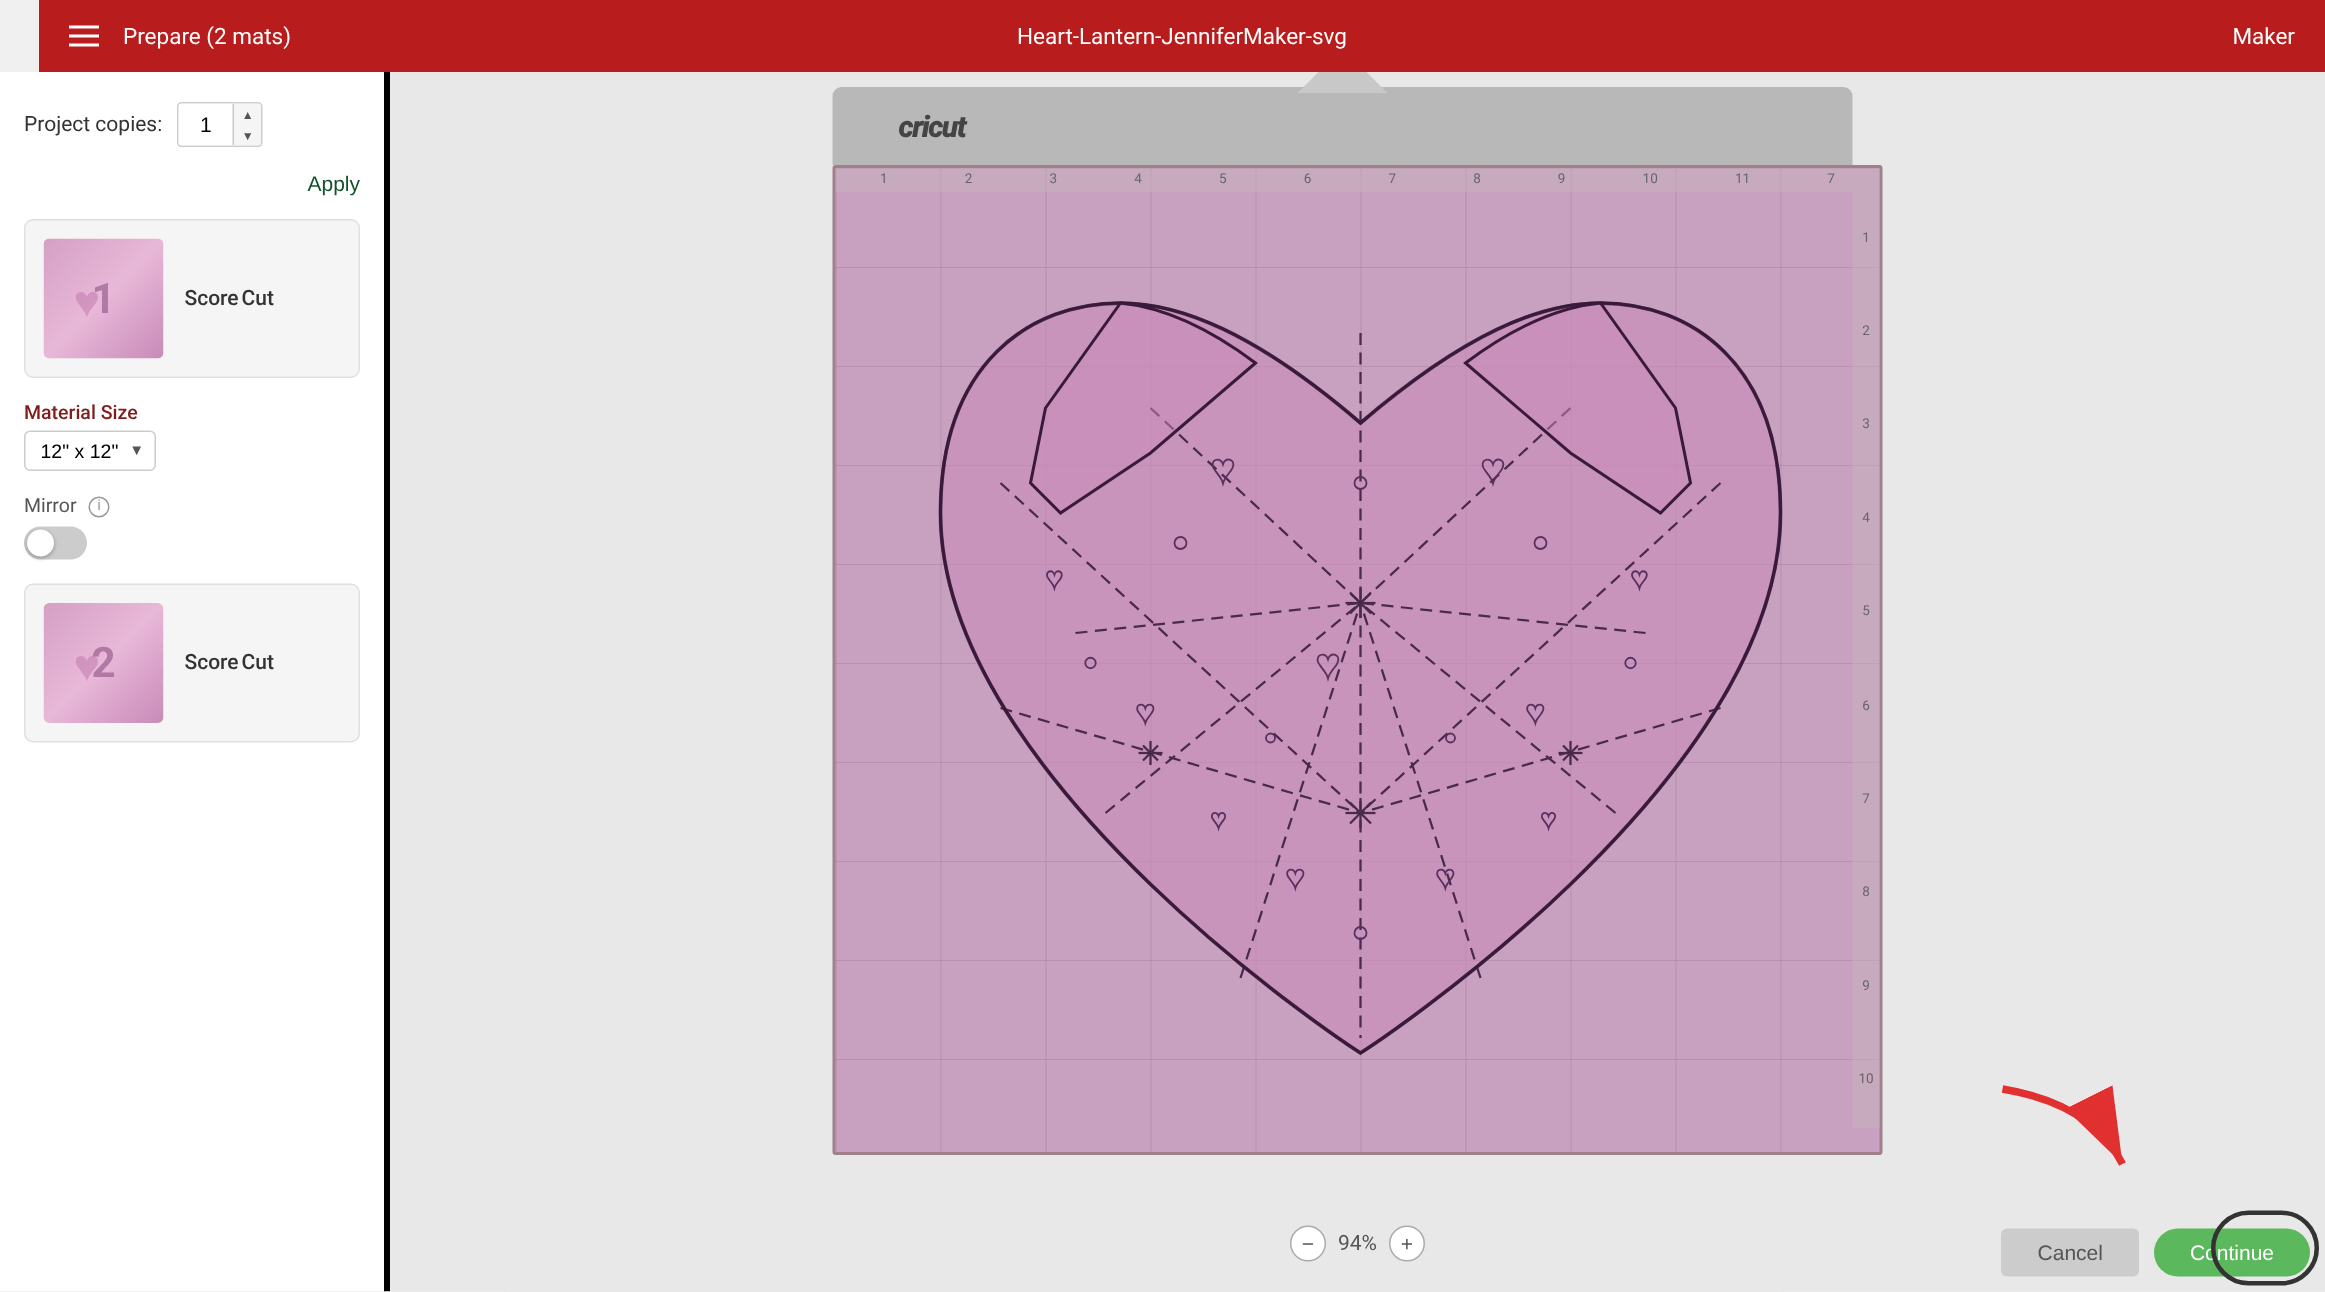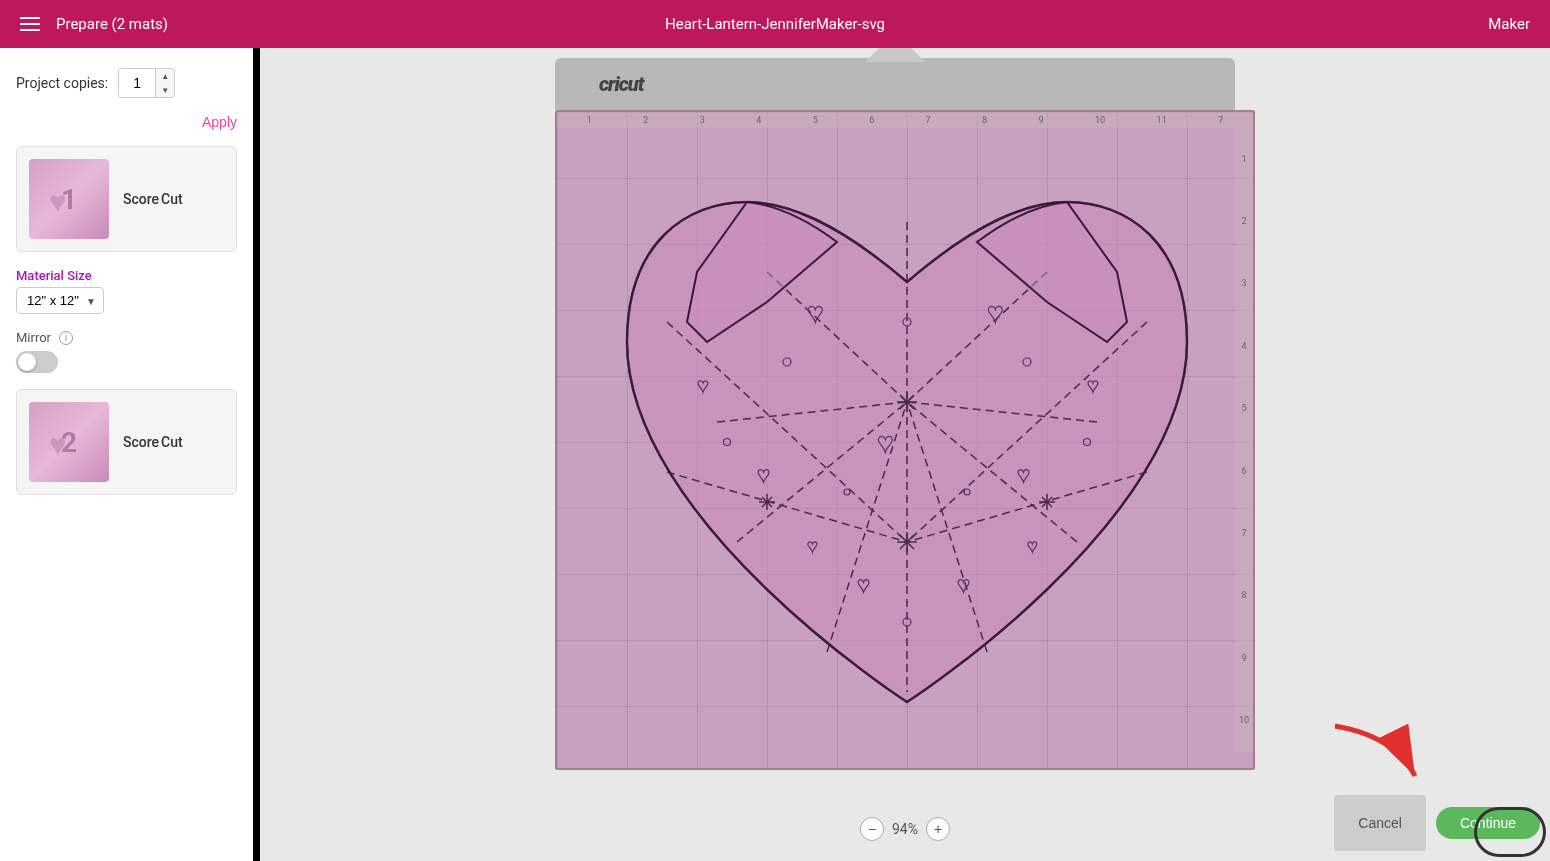--- a/index.html
+++ b/index.html
@@ -7,29 +7,30 @@
       font-family: -apple-system, BlinkMacSystemFont, 'Segoe UI', Roboto, sans-serif;
       background: #f0f0f0;
       width: 1550px;
       height: 861px;
       overflow: hidden;
       position: relative;
     }
 
     
     .header {
-      background: #be185d;
+      background: #b91c1c;
       color: white;
       height: 48px;
       display: flex;
       align-items: center;
       padding: 0 20px;
       justify-content: space-between;
       position: relative;
       z-index: 10;
+      margin-left: 26px;
     }
     .header-left {
       display: flex;
       align-items: center;
       gap: 16px;
     }
     .hamburger-icon {
       display: flex;
       flex-direction: column;
       gap: 4px;
@@ -61,21 +62,21 @@
     .main-layout {
       display: flex;
       height: calc(861px - 48px);
     }
 
     
     .sidebar {
       width: 260px;
       background: white;
       padding: 20px 16px;
-      border-right: 7px solid #000000;
+      border-right: 4px solid #000000;
       display: flex;
       flex-direction: column;
       gap: 16px;
       overflow-y: auto;
     }
 
     .project-copies-row {
       display: flex;
       align-items: center;
       gap: 10px;
@@ -117,21 +118,21 @@
       color: #555;
       border: none;
       background: none;
     }
 
     .apply-row {
       display: flex;
       justify-content: flex-end;
     }
     .apply-btn {
-      color: #ec4899;
+      color: #14532d;
       font-size: 14px;
       font-weight: 500;
       background: none;
       border: none;
       cursor: pointer;
     }
 
     
     .mat-card {
       background: #f5f5f5;
@@ -185,21 +186,21 @@
     }
     .mat-label {
       font-size: 14px;
       color: #333;
       font-weight: 500;
     }
 
     
     .section-label {
       font-size: 13px;
-      color: #a21caf;
+      color: #7f1d1d;
       font-weight: 500;
       margin-bottom: 4px;
     }
     .size-select {
       border: 1px solid #ccc;
       border-radius: 4px;
       padding: 5px 10px;
       font-size: 13px;
       background: white;
       cursor: pointer;
@@ -328,21 +329,21 @@
 
     
     .heart-svg {
       position: absolute;
       top: 10px;
       left: 10px;
       width: 680px;
       height: 640px;
     }
     .cancel-btn {
-      padding: 20px 24px;
+      padding: 8px 24px;
       background: #ccc;
       border: none;
       border-radius: 4px;
       font-size: 14px;
       color: #555;
       cursor: pointer;
     }
     .continue-btn {
       padding: 8px 24px;
       background: #5cb85c;

